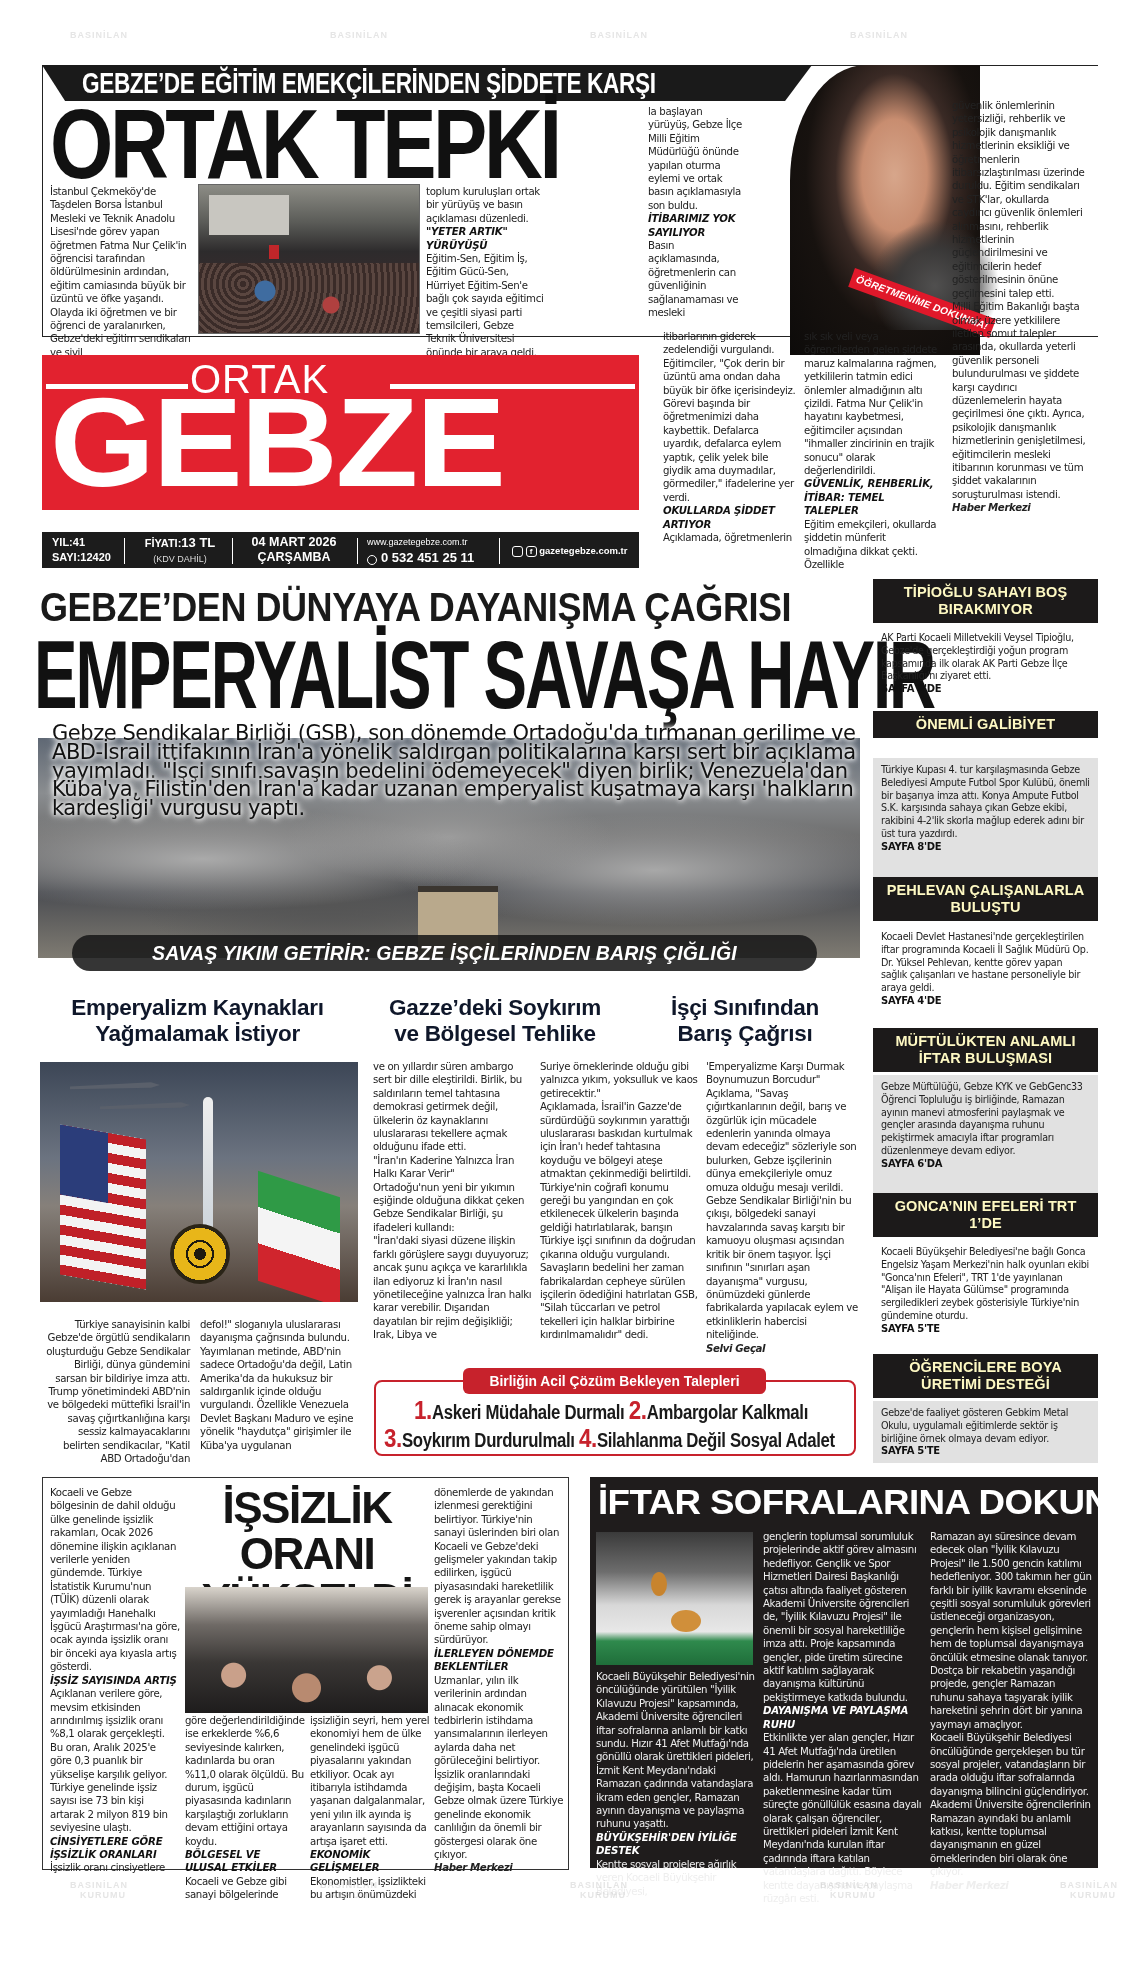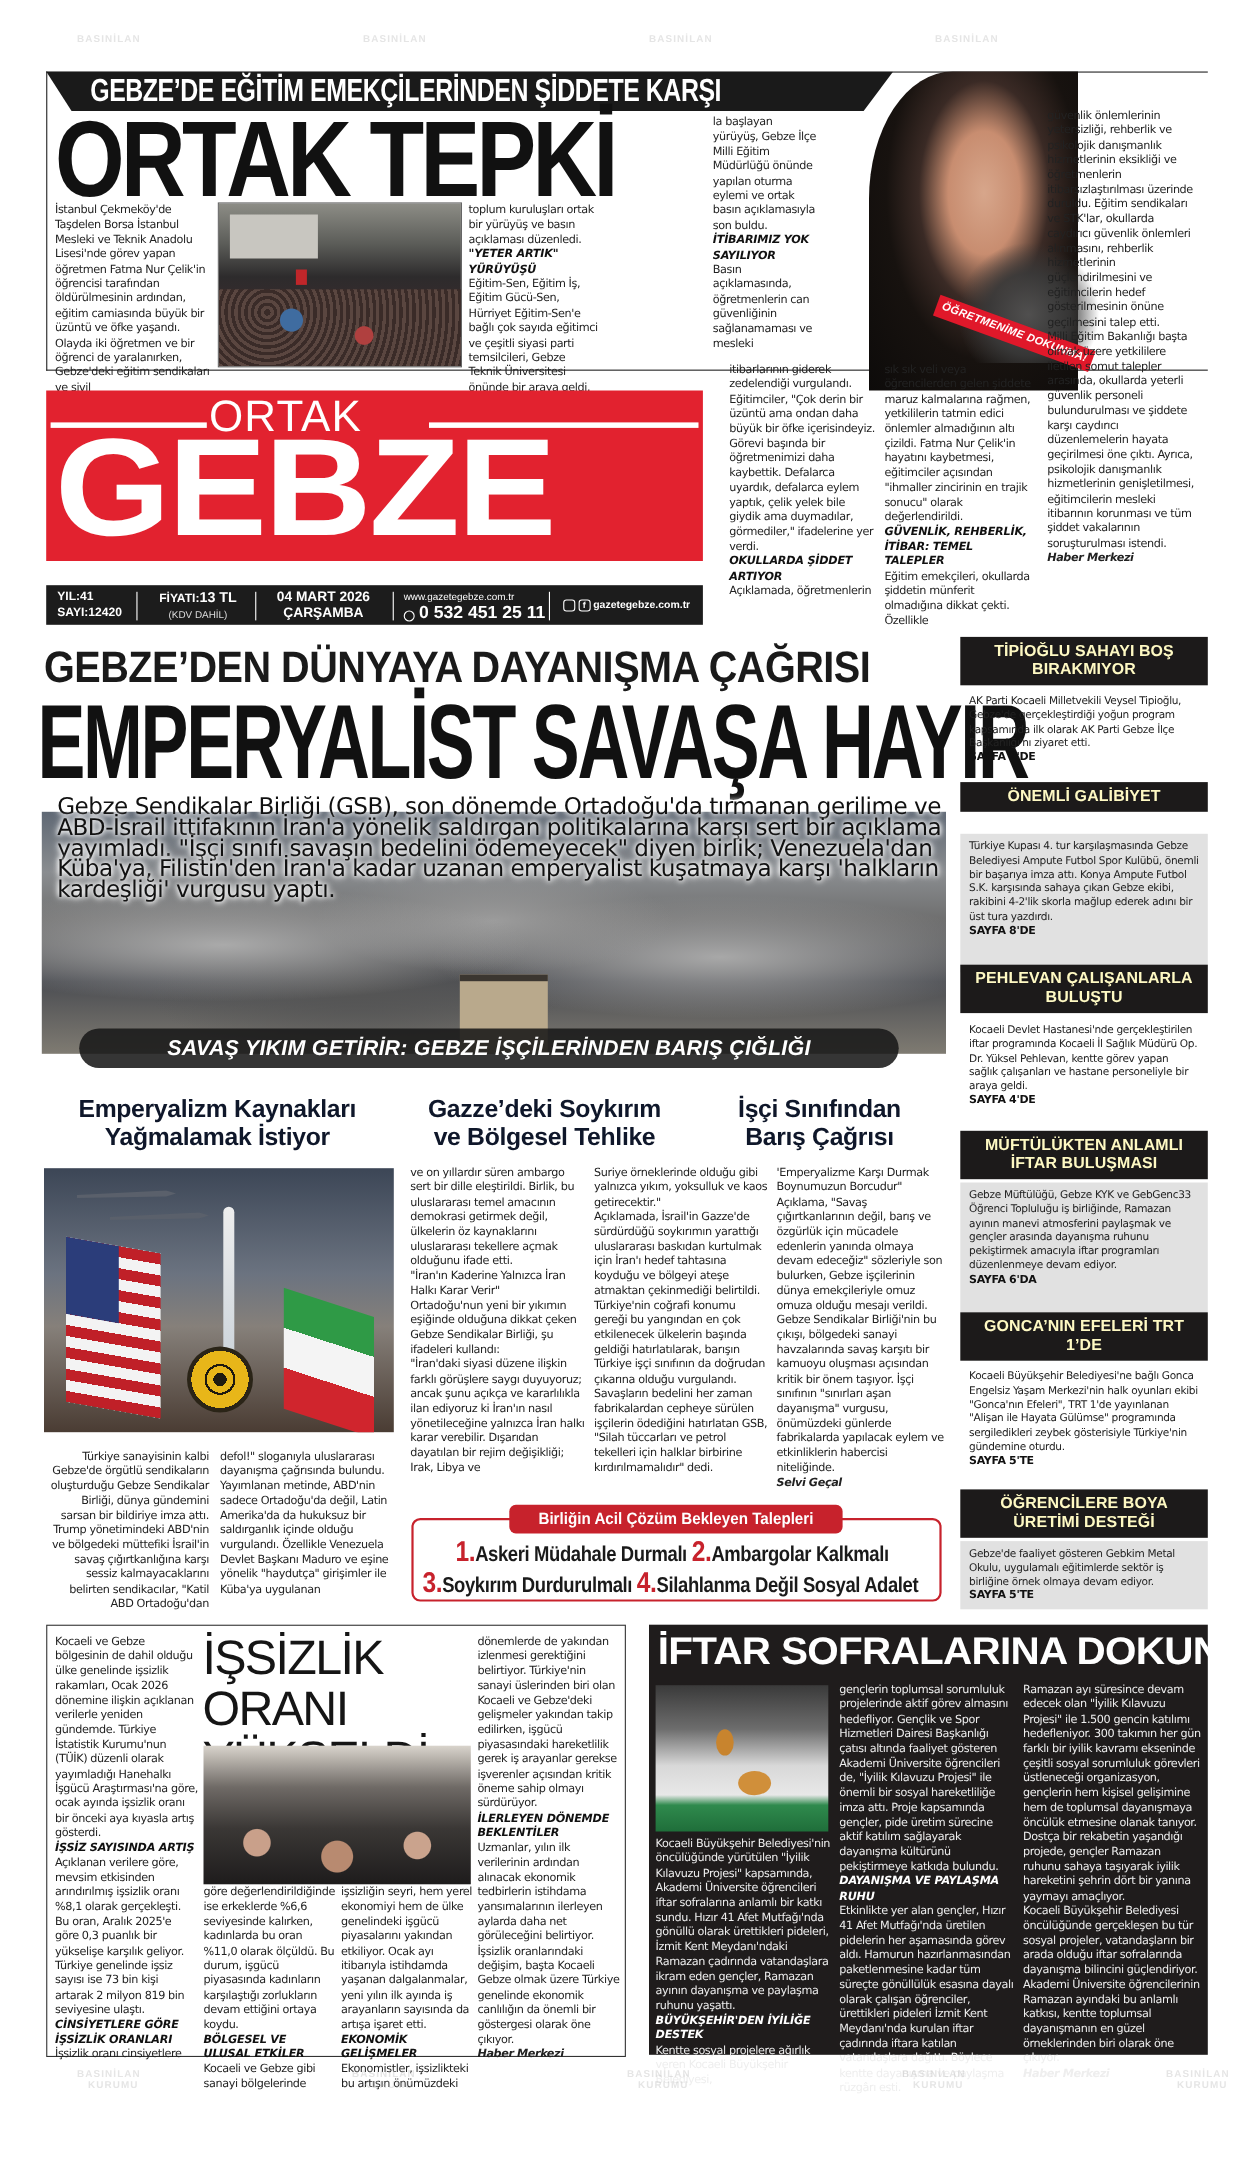--- a/index.html
+++ b/index.html
@@ -63,21 +63,21 @@
   .demand-line b { font-size: 26px; color: #c7222c; }
 
   
   .side-h { left: 873px; width: 225px; background: #1c1a1a; color:#fef9c3; font-size: 14.5px; font-weight:700; text-align:center; line-height: 17px; padding: 5px 6px; letter-spacing: 0.1px;}
   .side-b { left: 873px; width: 225px; font-family:"DejaVu Sans",sans-serif; font-size: 9.6px; line-height: 12.8px; color:#222; padding: 6px 8px; letter-spacing:-0.3px;}
   .side-b.grey { background: #e1e1e1; }
   .side-b .pg { font-weight:700; display:block; font-size:10px; color:#111;}
 
   
   .unemp-box { left: 42px; top: 1477px; width: 527px; height: 393px; border: 1.5px solid #333; }
-  .unemp-title { left: 184px; top: 1485px; font-size: 44px; font-weight: 400; line-height: 46px; text-align:left; width: 246px; letter-spacing: -1.5px; color:#151515;}
+  .unemp-title { left: 184px; top: 1485px; font-size: 44px; font-weight: 700; line-height: 46px; text-align:center; width: 246px; letter-spacing: -1.5px; color:#151515;}
   .crowd2 { left: 185px; top: 1587px; width: 243px; height: 126px; background: radial-gradient(circle at 20% 70%, #c9a08a 0 12px, transparent 13px), radial-gradient(circle at 50% 80%, #b88a70 0 14px, transparent 15px), radial-gradient(circle at 80% 72%, #caa38d 0 12px, transparent 13px), linear-gradient(180deg,#d9d4cc 0%,#6f6a66 30%,#3a3735 60%,#1e1c1c 100%); }
 
   
   .iftar-box { left: 590px; top: 1477px; width: 508px; height: 391px; background: #1f1c1c; }
   .iftar-title { left: 598px; top: 1482px; font-size: 35px; font-weight: 900; color:#fff; letter-spacing: -0.6px; white-space:nowrap; transform: scaleX(1.05); transform-origin:left top;}
   .iftar-photo { left: 596px; top: 1532px; width: 157px; height: 133px; background: linear-gradient(180deg,#3a3a3a 0%,#6d6d6d 30%,#d8d8d8 55%,#e8e8e8 75%,#2f8a4d 82%,#1f6e3a 100%); overflow:hidden;}
   .iftar-photo .bread { position:absolute; left: 75px; top: 78px; width: 30px; height: 22px; border-radius:50%; background:#d08f3a; }
   .iftar-photo .bread2 { position:absolute; left: 55px; top: 40px; width: 16px; height: 24px; border-radius:50%; background:#c8842e; }
   .iftar .body-text { color: #eee; }
   .iftar .sub { color: #fff; }
@@ -150,21 +150,21 @@
     <span class="light">(KDV DAHİL)</span>
   </div>
   <div class="sep" style="left:190px;"></div>
   <div class="cell" style="left:200px;text-align:center;width:104px;font-size:12.5px;">
     <span>04 MART 2026</span><br>
     <span>ÇARŞAMBA</span>
   </div>
   <div class="sep" style="left:315px;"></div>
   <div class="cell" style="left:325px;font-size:9px;font-weight:400;">
     <span>www.gazetegebze.com.tr</span><br>
-    <span style="display:inline-block;width:10px;height:10px;border:1px solid #fff;border-radius:50%;vertical-align:middle;margin-right:4px;"></span><span style="font-size:16px;font-weight:700;">0 532 451 25 11</span>
+    <span style="display:inline-block;width:10px;height:10px;border:1px solid #fff;border-radius:50%;vertical-align:middle;margin-right:4px;"></span><span style="font-size:13px;font-weight:700;">0 532 451 25 11</span>
   </div>
   <div class="sep" style="left:457px;"></div>
   <div class="cell" style="left:470px;top:11px;font-size:9.5px;">
     <span style="display:inline-block;width:11px;height:11px;border:1.5px solid #fff;border-radius:3px;vertical-align:middle;"></span>
     <span style="display:inline-block;width:11px;height:11px;border:1.5px solid #fff;border-radius:3px;vertical-align:middle;text-align:center;font-size:8px;line-height:9px;">f</span>
     <span>gazetegebze.com.tr</span>
   </div>
 </div>
 
 <div class="abs h-kicker">GEBZE’DEN DÜNYAYA DAYANIŞMA ÇAĞRISI</div>
@@ -200,21 +200,21 @@
   <div class="nuke"></div>
 </div>
 
 <div class="abs body-text" style="left:40px;top:1318px;width:150px;text-align:right;">
   <span class="p">Türkiye sanayisinin kalbi Gebze'de örgütlü sendikaların oluşturduğu Gebze Sendikalar Birliği, dünya gündemini sarsan bir bildiriye imza attı. Trump yönetimindeki ABD'nin ve bölgedeki müttefiki İsrail'in savaş çığırtkanlığına karşı sessiz kalmayacaklarını belirten sendikacılar, "Katil ABD Ortadoğu'dan</span>
 </div>
 <div class="abs body-text" style="left:200px;top:1318px;width:160px;">
   <span class="p">defol!" sloganıyla uluslararası dayanışma çağrısında bulundu. Yayımlanan metinde, ABD'nin sadece Ortadoğu'da değil, Latin Amerika'da da hukuksuz bir saldırganlık içinde olduğu vurgulandı. Özellikle Venezuela Devlet Başkanı Maduro ve eşine yönelik "haydutça" girişimler ile Küba'ya uygulanan</span>
 </div>
 <div class="abs body-text" style="left:373px;top:1060px;width:160px;">
-  <span class="p">ve on yıllardır süren ambargo sert bir dille eleştirildi. Birlik, bu uluslararası temel amacının demokrasi getirmek değil, ülkelerin öz kaynaklarını uluslararası tekellere açmak olduğunu ifade etti.</span>
+  <span class="p">ve on yıllardır süren ambargo sert bir dille eleştirildi. Birlik, bu saldırıların temel tahtasına demokrasi getirmek değil, ülkelerin öz kaynaklarını uluslararası tekellere açmak olduğunu ifade etti.</span>
   <span class="p">"İran'ın Kaderine Yalnızca İran Halkı Karar Verir"</span>
   <span class="p">Ortadoğu'nun yeni bir yıkımın eşiğinde olduğuna dikkat çeken Gebze Sendikalar Birliği, şu ifadeleri kullandı:</span>
   <span class="p">"İran'daki siyasi düzene ilişkin farklı görüşlere saygı duyuyoruz; ancak şunu açıkça ve kararlılıkla ilan ediyoruz ki İran'ın nasıl yönetileceğine yalnızca İran halkı karar verebilir. Dışarıdan dayatılan bir rejim değişikliği; Irak, Libya ve</span>
 </div>
 <div class="abs body-text" style="left:540px;top:1060px;width:160px;">
   <span class="p">Suriye örneklerinde olduğu gibi yalnızca yıkım, yoksulluk ve kaos getirecektir."</span>
   <span class="p">Açıklamada, İsrail'in Gazze'de sürdürdüğü soykırımın yarattığı uluslararası baskıdan kurtulmak için İran'ı hedef tahtasına koyduğu ve bölgeyi ateşe atmaktan çekinmediği belirtildi. Türkiye'nin coğrafi konumu gereği bu yangından en çok etkilenecek ülkelerin başında geldiği hatırlatılarak, barışın Türkiye işçi sınıfının da doğrudan çıkarına olduğu vurgulandı. Savaşların bedelini her zaman fabrikalardan cepheye sürülen işçilerin ödediğini hatırlatan GSB, "Silah tüccarları ve petrol tekelleri için halklar birbirine kırdırılmamalıdır" dedi.</span>
 </div>
 <div class="abs body-text" style="left:706px;top:1060px;width:155px;">
   <span class="p">'Emperyalizme Karşı Durmak Boynumuzun Borcudur"</span>

